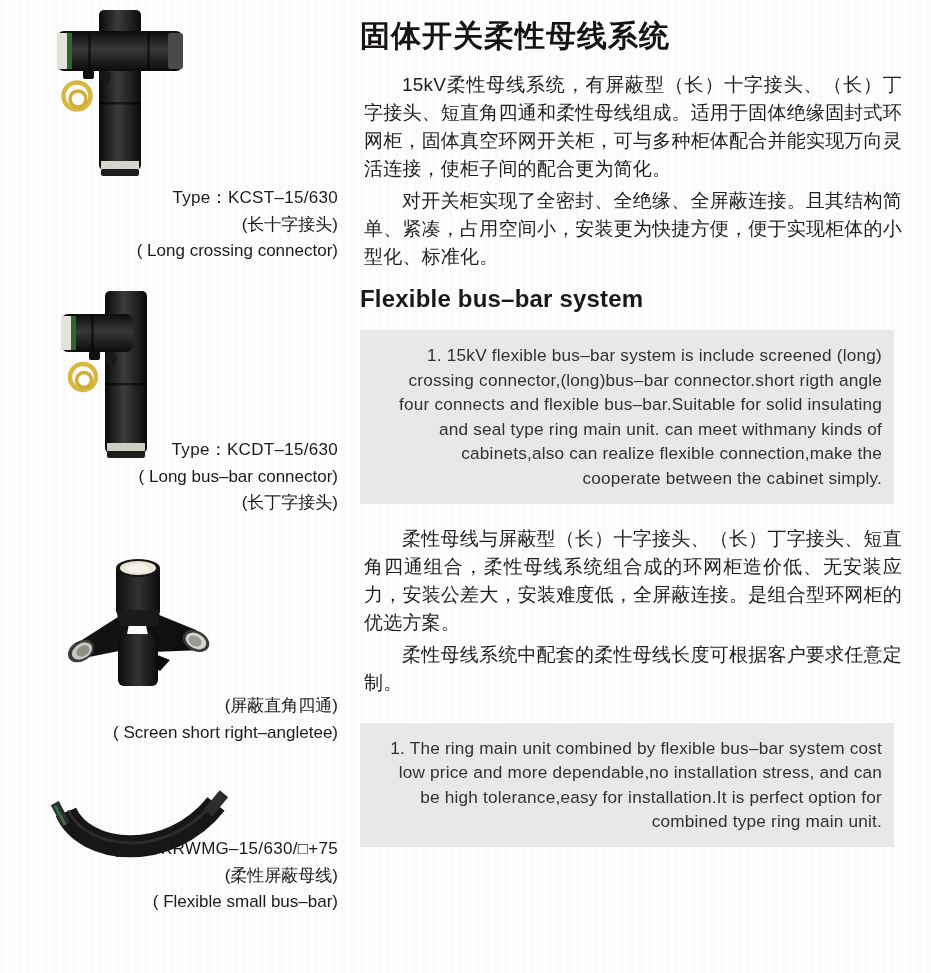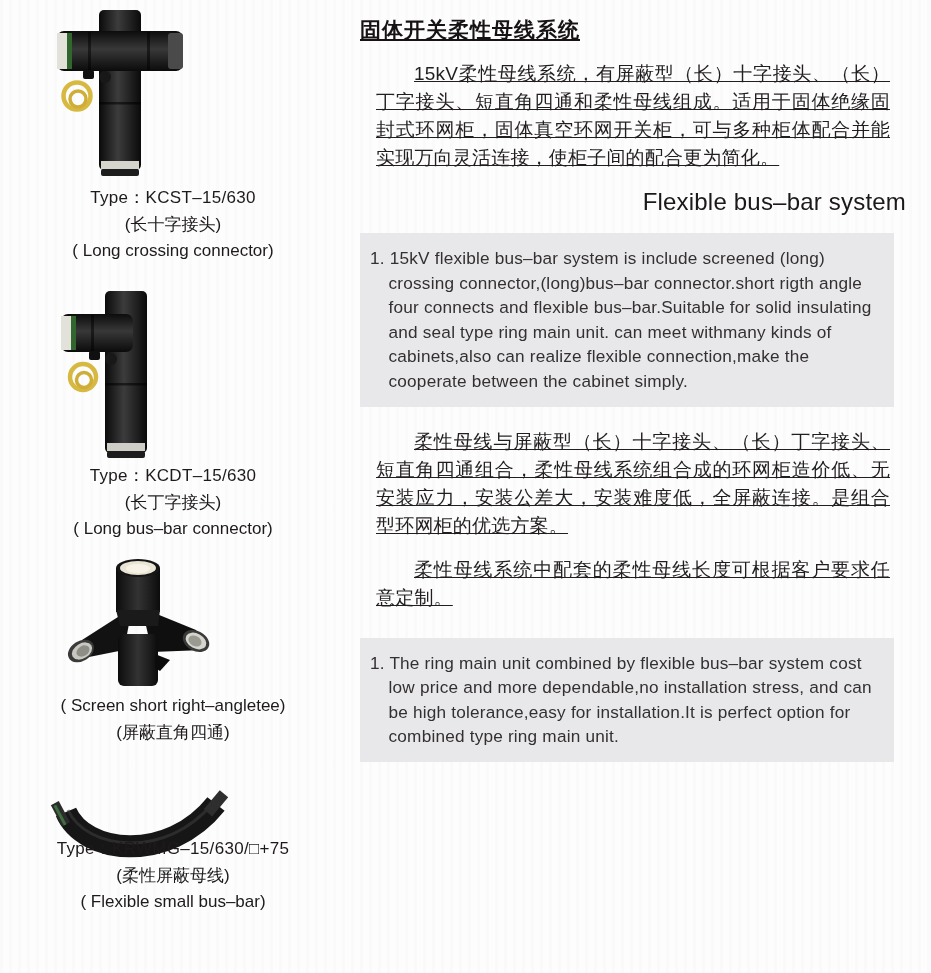--- a/index.html
+++ b/index.html
@@ -17,72 +17,70 @@
   }
 
   
   .photo { position: absolute; }
   .photo svg { display: block; }
 
   .caption {
     position: absolute;
     left: 8px;
     width: 330px;
-    text-align: center;
+    text-align: right;
     font-size: 17px;
     line-height: 26.5px;
     color: #1e1a1b;
   }
   .caption .type-line { letter-spacing: 0.3px; }
 
   
   .right-col {
     position: absolute;
     left: 360px;
     top: 0;
     width: 546px;
   }
   .cn-title {
-    font-size: 21px;
+    font-size: 30px;
     font-weight: bold;
     color: #171314;
     margin: 16px 0 14px 0;
     letter-spacing: 1px;
-    text-decoration: underline;
   }
   .cn-para {
     font-size: 19px;
     line-height: 28px;
-    margin: 16px;
+    margin: 4px;
     text-indent: 2em;
     text-align: justify;
     color: #221e1f;
     letter-spacing: 0.2px;
-    text-decoration: underline;
   }
   .en-title {
     font-size: 24px;
-    font-weight: normal;
+    font-weight: bold;
     color: #1c1819;
     margin: 14px 0 0 0;
     letter-spacing: 0.2px;
-    text-align: right;
   }
   .graybox {
     background: #e8e8ea;
     width: 534px;
     padding: 13px 12px 13px 10px;
     font-size: 17.2px;
     line-height: 24.6px;
     color: #343031;
     letter-spacing: 0.2px;
   }
   .graybox .en-item {
     padding-left: 1.08em;
     text-indent: -1.08em;
+    text-align: right;
   }
   .mt-box1 { margin-top: 17px; }
   .mt-para3 { margin-top: 21px; }
   .mt-box2 { margin-top: 26px; }
 </style>
 </head>
 <body>
 
 <div class="page">
 
@@ -145,24 +143,24 @@
       <rect x="14" y="33" width="5" height="34" fill="#31662f"></rect>
       <rect x="32" y="68" width="11" height="9" rx="2" fill="#101010"></rect>
       <circle cx="54" cy="76" r="6" fill="#181818"></circle>
       <circle cx="26" cy="94" r="13" fill="none" stroke="#d7b942" stroke-width="4.5"></circle>
       <circle cx="27" cy="97" r="7.5" fill="none" stroke="#cfae38" stroke-width="3.5"></circle>
       <rect x="50" y="160" width="38" height="8" fill="#cfcec6"></rect>
       <rect x="50" y="168" width="38" height="7" rx="2" fill="#1d1d1d"></rect>
     </svg>
   </div>
 
-  <figure class="caption" style="top:463px; margin:0;">
+  <figure class="caption" style="top:437px; margin:0;">
     <div class="type-line">Type：KCDT–15/630</div>
+    <div>( Long bus–bar connector)</div>
     <div>(长丁字接头)</div>
-    <div>( Long bus–bar connector)</div>
   </figure>
 
   <div class="photo" style="left:60px; top:556px;">
     <svg width="155" height="136" viewBox="0 0 155 136">
       <defs>
         <linearGradient id="tubeV3" x1="0" y1="0" x2="1" y2="0">
           <stop offset="0" stop-color="#0c0c0c"></stop>
             <stop offset="0.5" stop-color="#333"></stop>
             <stop offset="1" stop-color="#0c0c0c"></stop>
         </linearGradient>
@@ -184,22 +182,22 @@
       <path d="M56,12 L56,56 L100,56 L100,12 Z" fill="url(#tubeV3)"></path>
       <ellipse cx="78" cy="12" rx="22" ry="9" fill="#161616"></ellipse>
       <ellipse cx="78" cy="12" rx="18" ry="7" fill="#e9e4d4"></ellipse>
       <ellipse cx="78" cy="12.5" rx="12" ry="4.5" fill="#f6f2e6"></ellipse>
 
       <polygon points="56,54 100,54 98,70 60,70" fill="#1a1a1a"></polygon>
     </svg>
   </div>
 
   <figure class="caption" style="top:693px; margin:0;">
+    <div>(屏蔽直角四通)</div>
     <div>( Screen short right–angletee)</div>
-    <div>(屏蔽直角四通)</div>
   </figure>
 
   <div class="photo" style="left:50px; top:788px;">
     <svg width="180" height="78" viewBox="0 0 180 78">
       <path d="M16,24 C34,66 118,76 166,16" fill="none" stroke="#161616" stroke-width="22" stroke-linecap="butt"></path>
       <path d="M18,22 C36,62 116,72 163,15" fill="none" stroke="#3f3f3f" stroke-width="3" opacity="0.55"></path>
       <rect x="6" y="14" width="9" height="24" transform="rotate(-28 10 26)" fill="#2c2c2c"></rect>
       <rect x="8" y="16" width="3" height="22" transform="rotate(-28 10 26)" fill="#3f6f3f"></rect>
       <rect x="160" y="3" width="11" height="25" transform="rotate(40 166 16)" fill="#2e2e2e"></rect>
     </svg>
@@ -209,20 +207,21 @@
     <div class="type-line">Type：KRWMG–15/630/□+75</div>
     <div>(柔性屏蔽母线)</div>
     <div>( Flexible small bus–bar)</div>
   </figure>
 
   <main class="right-col">
 
     <h1 class="cn-title">固体开关柔性母线系统</h1>
 
     <p class="cn-para">15kV柔性母线系统，有屏蔽型（长）十字接头、（长）丁字接头、短直角四通和柔性母线组成。适用于固体绝缘固封式环网柜，固体真空环网开关柜，可与多种柜体配合并能实现万向灵活连接，使柜子间的配合更为简化。</p>
+    <p class="cn-para">对开关柜实现了全密封、全绝缘、全屏蔽连接。且其结构简单、紧凑，占用空间小，安装更为快捷方便，便于实现柜体的小型化、标准化。</p>
 
     <h2 class="en-title">Flexible bus–bar system</h2>
 
     <div class="graybox mt-box1">
       <div class="en-item">1. 15kV flexible bus–bar system is include screened (long) crossing connector,(long)bus–bar  connector.short rigth angle four connects and flexible bus–bar.Suitable for solid insulating and seal type ring main unit. can meet withmany kinds of cabinets,also can realize flexible connection,make the cooperate between the cabinet simply.</div>
     </div>
 
     <p class="cn-para mt-para3">柔性母线与屏蔽型（长）十字接头、（长）丁字接头、短直角四通组合，柔性母线系统组合成的环网柜造价低、无安装应力，安装公差大，安装难度低，全屏蔽连接。是组合型环网柜的优选方案。</p>
     <p class="cn-para">柔性母线系统中配套的柔性母线长度可根据客户要求任意定制。</p>
 

